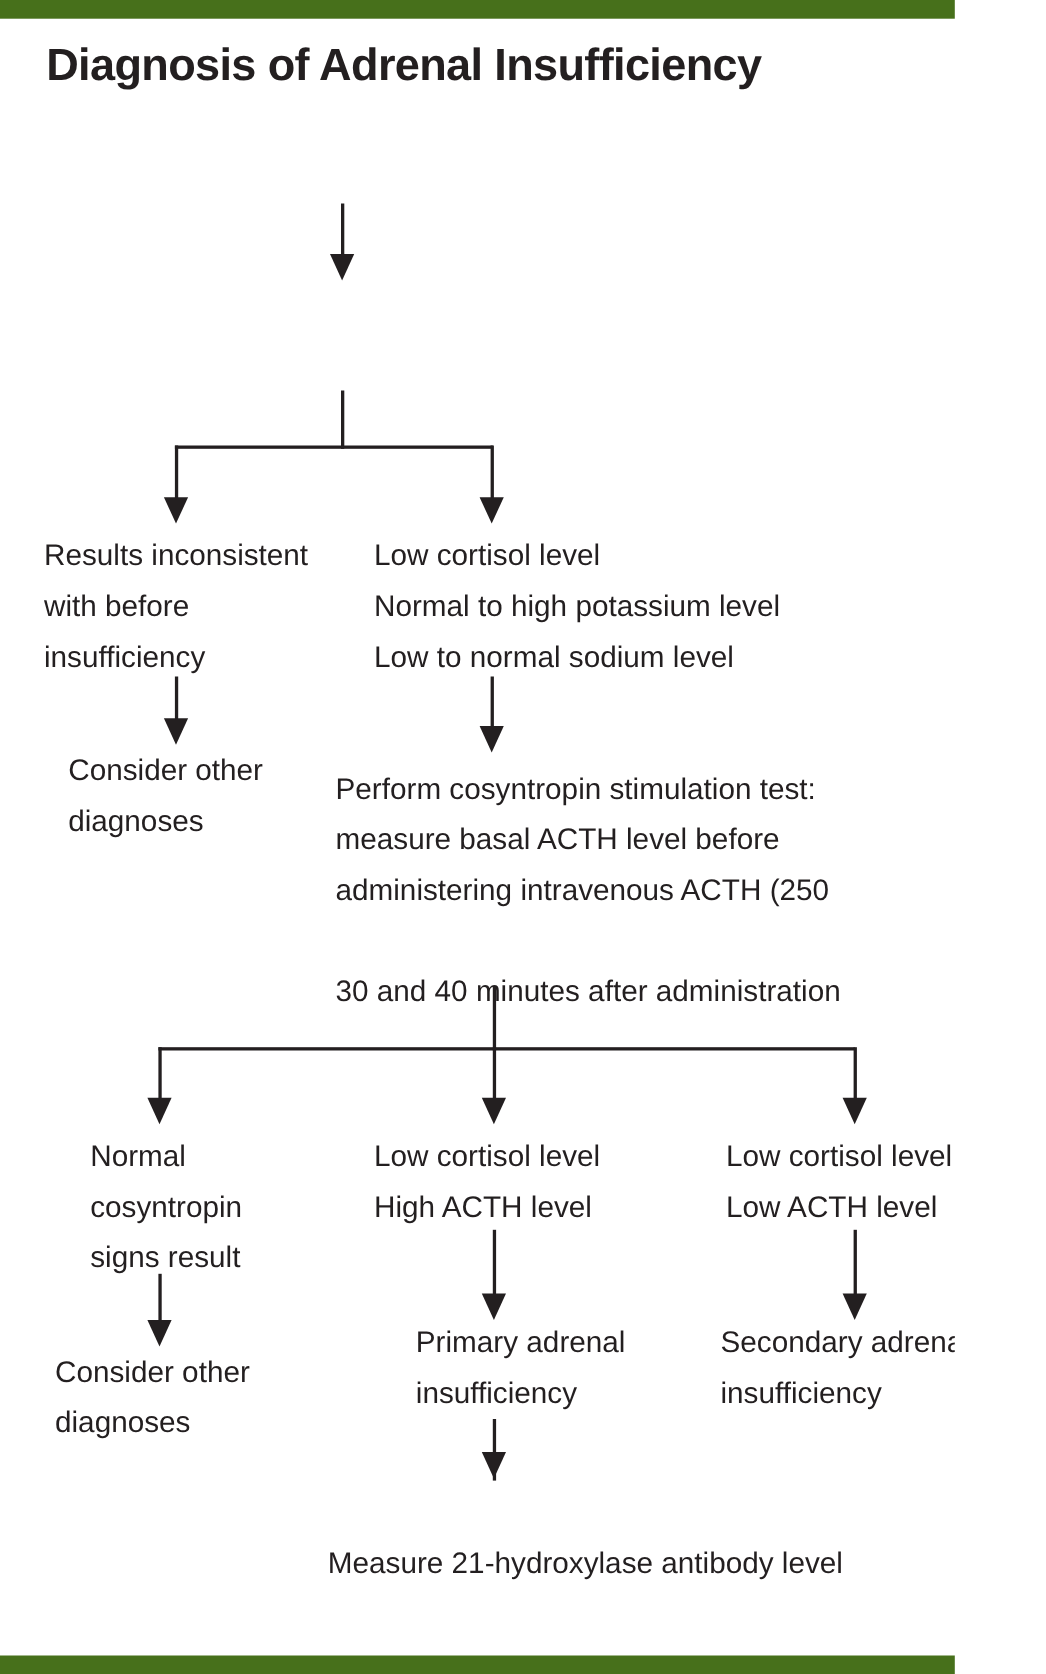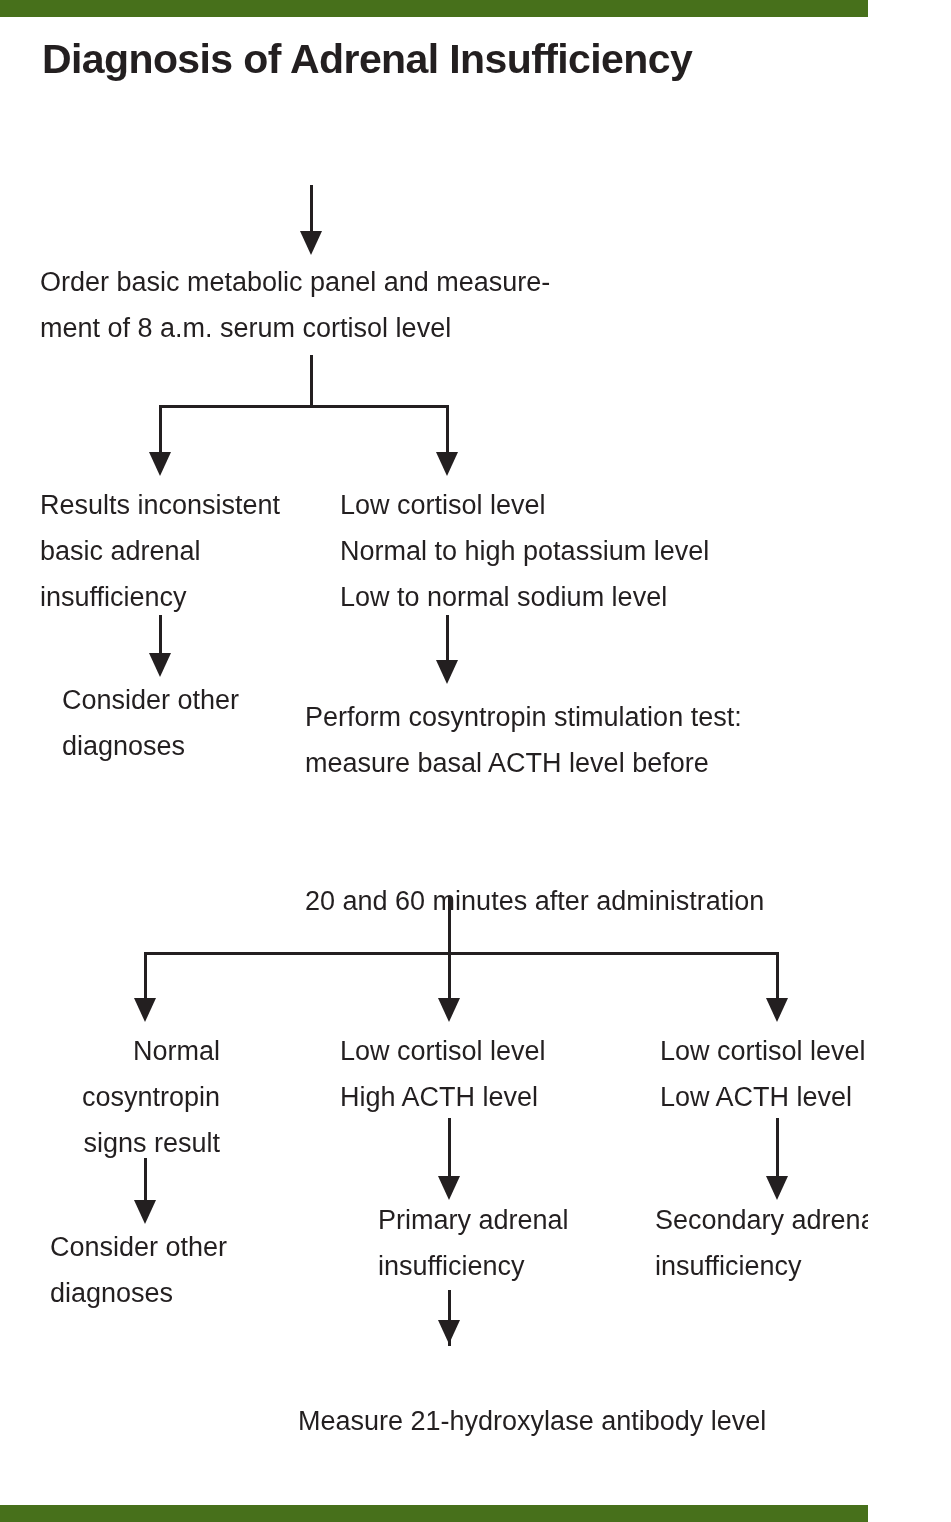--- a/index.html
+++ b/index.html
@@ -73,53 +73,52 @@
 <div id="page">
 
   <div class="rule" id="rule-top"></div>
 
   <div id="page-title">Diagnosis of Adrenal Insufficiency</div>
 
 
   <div class="vline" style="left:310px; top:185px; height:52px;"></div>
   <div class="arrowhead" style="left:300px; top:231px;"></div>
 
-  <div class="txt" style="left:40px; top:259px;"><span>Order basic metabolic panel and measure-</span><br><span>ment of 8 a.m. serum cortisol level</span></div>
 
   <div class="vline" style="left:310px; top:355px; height:53px;"></div>
   <div class="hline" style="left:159px; top:405px; width:289px;"></div>
   <div class="vline" style="left:159px; top:405px; height:53px;"></div>
   <div class="arrowhead" style="left:149px; top:452px;"></div>
   <div class="vline" style="left:446px; top:405px; height:53px;"></div>
   <div class="arrowhead" style="left:436px; top:452px;"></div>
 
-  <div class="txt" style="left:40px; top:482px;"><span>Results inconsistent</span><br><span>basic adrenal</span><br><span>insufficiency</span></div>
+  <div class="txt" style="left:40px; top:482px;"><span>Results inconsistent</span><br><span>with before</span><br><span>insufficiency</span></div>
 
   <div class="vline" style="left:159px; top:615px; height:44px;"></div>
   <div class="arrowhead" style="left:149px; top:653px;"></div>
 
   <div class="txt" style="left:62px; top:677px;"><span>Consider other</span><br><span>diagnoses</span></div>
 
   <div class="txt" style="left:340px; top:482px;"><span>Low cortisol level</span><br><span>Normal to high potassium level</span><br><span>Low to normal sodium level</span></div>
 
   <div class="vline" style="left:446px; top:615px; height:51px;"></div>
   <div class="arrowhead" style="left:436px; top:660px;"></div>
 
-  <div class="txt" style="left:305px; top:694px;"><span>Perform cosyntropin stimulation test:</span><br><span>measure basal ACTH level before</span><br><br><br><span>20 and 60 minutes after administration</span></div>
+  <div class="txt" style="left:305px; top:694px;"><span>Perform cosyntropin stimulation test:</span><br><span>measure basal ACTH level before</span><br><span>administering intravenous ACTH (250</span><br><br><span>30 and 40 minutes after administration</span></div>
 
   <div class="vline" style="left:448px; top:897px; height:58px;"></div>
   <div class="hline" style="left:144px; top:952px; width:633px;"></div>
   <div class="vline" style="left:144px; top:952px; height:52px;"></div>
   <div class="arrowhead" style="left:134px; top:998px;"></div>
   <div class="vline" style="left:448px; top:952px; height:52px;"></div>
   <div class="arrowhead" style="left:438px; top:998px;"></div>
   <div class="vline" style="left:776px; top:952px; height:52px;"></div>
   <div class="arrowhead" style="left:766px; top:998px;"></div>
 
-  <div class="txt" style="left:82px; top:1028px;text-align:right;"><span>Normal</span><br><span>cosyntropin</span><br><span>signs result</span></div>
+  <div class="txt" style="left:82px; top:1028px;"><span>Normal</span><br><span>cosyntropin</span><br><span>signs result</span></div>
 
   <div class="vline" style="left:144px; top:1158px; height:48px;"></div>
   <div class="arrowhead" style="left:134px; top:1200px;"></div>
 
   <div class="txt" style="left:50px; top:1224px;"><span>Consider other</span><br><span>diagnoses</span></div>
 
   <div class="txt" style="left:340px; top:1028px;"><span>Low cortisol level</span><br><span>High ACTH level</span></div>
 
   <div class="vline" style="left:448px; top:1118px; height:64px;"></div>
   <div class="arrowhead" style="left:438px; top:1176px;"></div>

